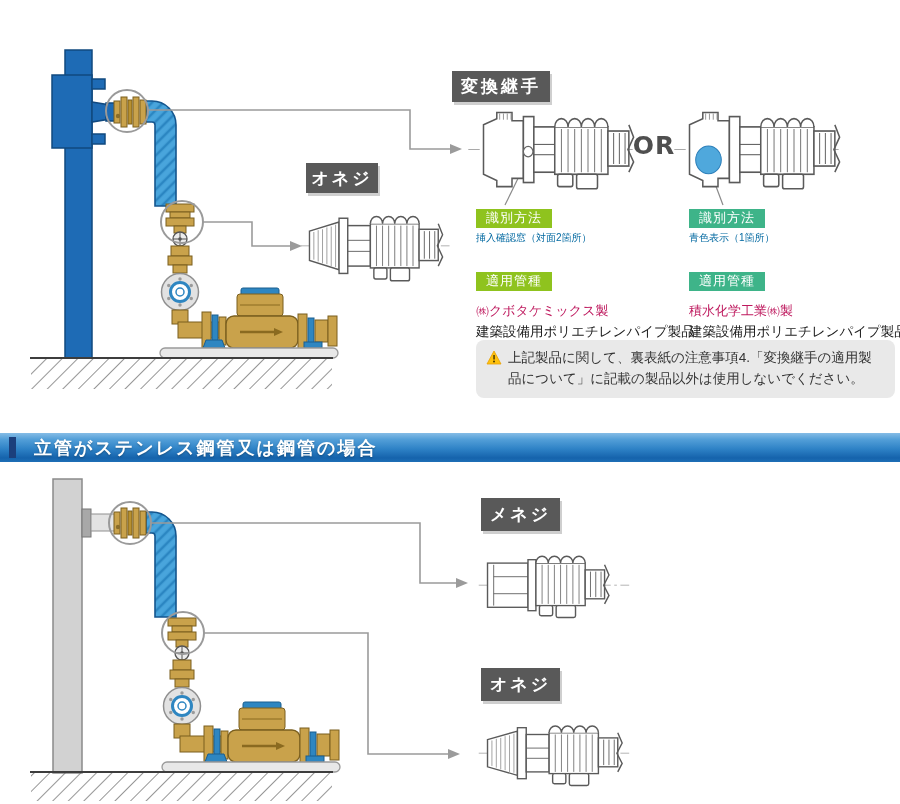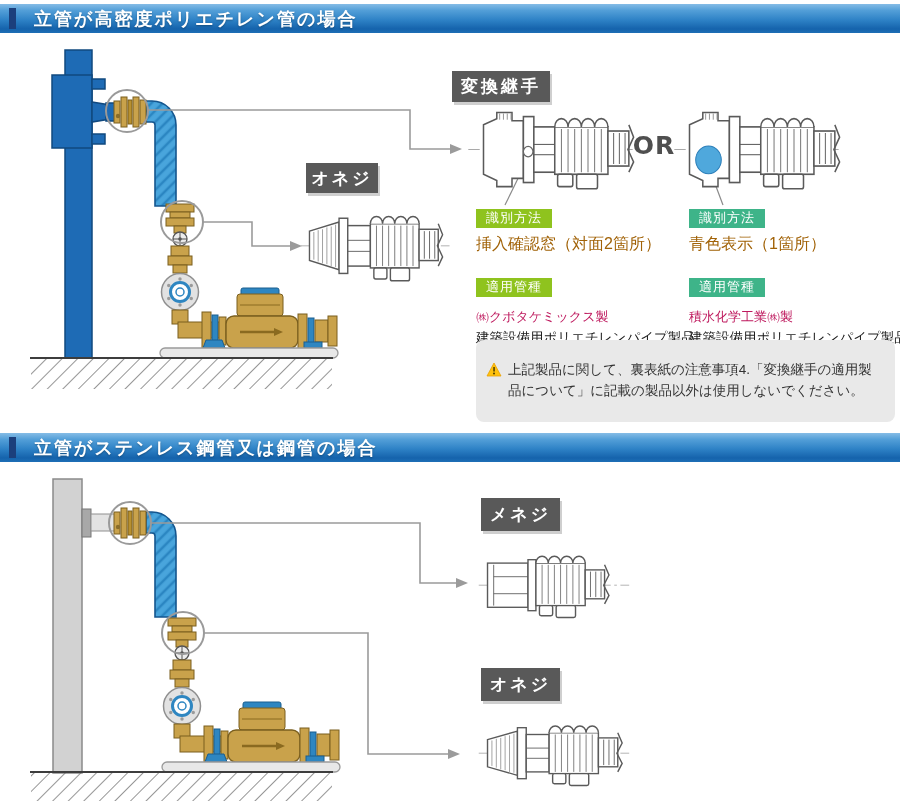--- a/index.html
+++ b/index.html
@@ -20,26 +20,26 @@
              display:flex;align-items:center;justify-content:center;letter-spacing:3px;
              box-shadow:2px 3px 0 #cfcfcf;}
   .or{position:absolute;left:632px;top:131px;width:44px;text-align:center;
       font-size:25px;color:#4f4f4f;font-weight:600;letter-spacing:1px;
       font-family:"DejaVu Sans",sans-serif;}
   .optcol{position:absolute;top:208px;width:213px;}
   .badge{display:inline-block;color:#fff;font-size:13px;font-weight:normal;
          padding:2px 10px 3px;letter-spacing:1px;line-height:14px;}
   .badge.green{background:#8FC31E;}
   .badge.teal{background:#3EB489;}
-  .idtext{margin-top:6px;font-size:16px;color:#a16207;line-height:20px;white-space:nowrap;}
+  .idtext{margin-top:0;font-size:10px;color:#0369a1;line-height:20px;white-space:nowrap;}
   .badge2{margin-top:24px;}
   .maker{margin-top:10px;font-size:13px;color:#be185d;line-height:19px;white-space:nowrap;}
   .product{margin-top:3px;font-size:13.5px;color:#1a1a1a;line-height:18px;white-space:nowrap;}
   .warn{position:absolute;left:476px;top:340px;width:399px;background:#E9E9E9;border-radius:8px;
-        padding:20px 10px;display:flex;gap:6px;align-items:flex-start;}
+        padding:8px 10px;display:flex;gap:6px;align-items:flex-start;}
   .warn .wt{font-size:13.5px;line-height:1.55;color:#333;}
   .warn svg{flex:0 0 auto;margin-top:2px;}
 </style>
 </head>
 <body>
 
 <svg width="0" height="0" style="position:absolute" aria-hidden="true">
   <defs>
     <pattern id="gh" width="11" height="11" patternUnits="userSpaceOnUse" patternTransform="rotate(45)">
       <line x1="0" y1="0" x2="0" y2="11" stroke="#5c5c5c" stroke-width="1.3"></line>
@@ -199,24 +199,20 @@
       <rect x="115" y="34" width="22" height="34"></rect>
       <line x1="121" y1="36" x2="121" y2="66" stroke-width="1"></line>
       <line x1="127" y1="36" x2="127" y2="66" stroke-width="1"></line>
       <line x1="133" y1="36" x2="133" y2="66" stroke-width="1"></line>
       <polyline points="137,28 142,40 136,52 142,64 137,74" fill="none"></polyline>
     </g>
   </defs>
 </svg>
 
 <div class="section" id="sec1">
-  <div class="hdr">
-    <div class="tick"></div>
-    <div class="t">立管が高密度ポリエチレン管の場合</div>
-  </div>
 
   <svg class="layer" width="900" height="433" viewBox="0 0 900 433">
 
     <g fill="#1E6BB5" stroke="#11497f" stroke-width="1.5">
       <rect x="65" y="50" width="27" height="308"></rect>
       <rect x="52" y="75" width="40" height="73"></rect>
       <rect x="92" y="79" width="13" height="10"></rect>
       <rect x="92" y="134" width="13" height="10"></rect>
       <polygon points="92,102 110,105 110,119 92,122"></polygon>
       <rect x="106" y="103" width="12" height="18"></rect>

